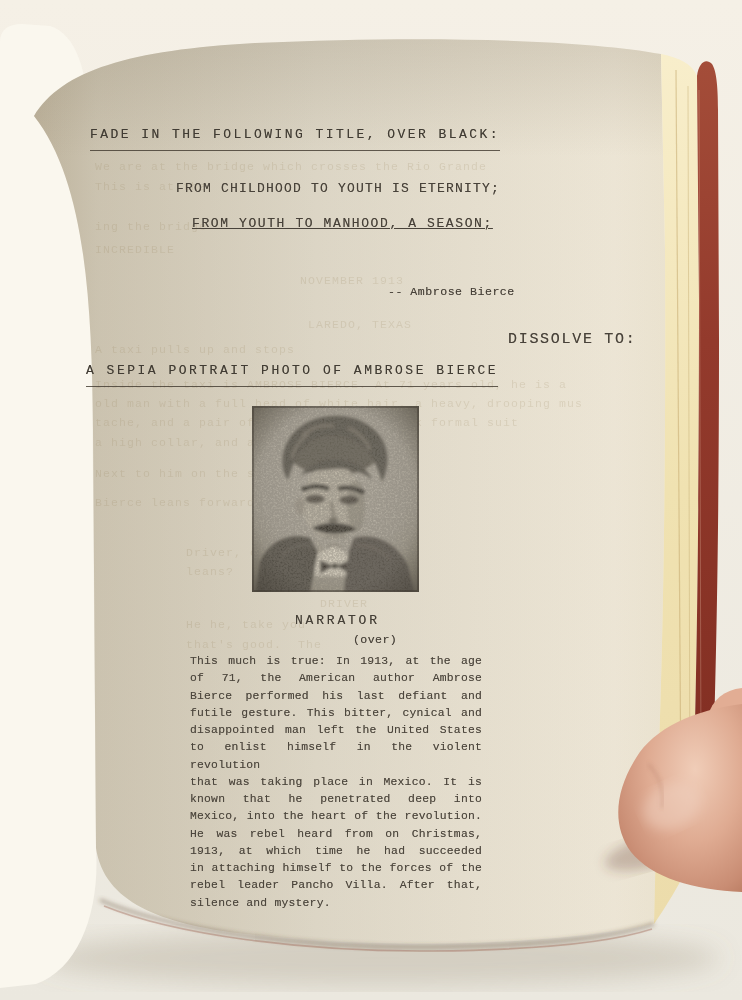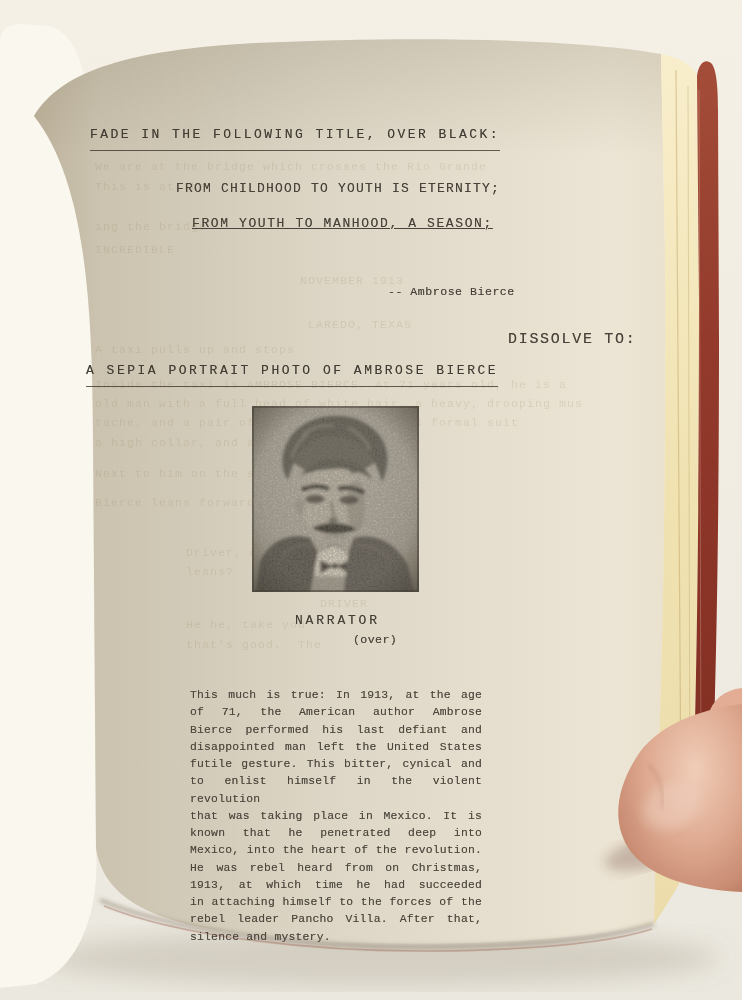--- a/index.html
+++ b/index.html
@@ -18,21 +18,21 @@
   .u{border-bottom:1.5px solid rgba(62,55,45,.8);padding-bottom:8px;}
   .slug{left:90px;top:127px;font-size:13px;letter-spacing:2.45px;color:#413c34;}
   .q1{left:176px;top:181px;font-size:13px;letter-spacing:1.2px;}
   .q2{left:192px;top:216px;font-size:13px;letter-spacing:1.6px;text-decoration:underline;}
   .q3{left:154px;top:250px;font-size:13px;letter-spacing:.85px;}
   .attr{left:388px;top:285px;font-size:11.6px;letter-spacing:.5px;}
   .trans{left:464px;top:331px;font-size:15px;letter-spacing:1.7px;margin-left:44px;}
   .shot{left:86px;top:363px;font-size:13px;letter-spacing:2.5px;color:#413c34;}
   .cue{left:295px;top:613px;font-size:13px;letter-spacing:2.8px;color:#443f37;}
   .paren{left:317px;top:633px;font-size:11.6px;letter-spacing:.4px;margin-left:36px;}
-  .narration{position:absolute;left:190px;top:653px;width:292px;margin-top:34px;}
+  .narration{position:absolute;left:190px;top:653px;width:292px;}
   .nline{width:292px;font-size:11.4px;line-height:17.25px;letter-spacing:.2px;
          color:#4c463d;text-align:justify;text-align-last:justify;
          text-shadow:0 0 .5px rgba(70,62,50,.5);}
   .nline.nlast{text-align-last:left;}
 </style>
 </head>
 <body>
 
 <div class="scene">
 
@@ -212,22 +212,22 @@
     <div class="t trans">DISSOLVE TO:</div>
     <div class="t shot u">A SEPIA PORTRAIT PHOTO OF AMBROSE BIERCE</div>
 
     <div class="t cue">NARRATOR</div>
     <div class="t paren">(over)</div>
 
     <div class="narration" id="narration">
         <div class="nline">This much is true:  In 1913, at the age</div>
         <div class="nline">of 71, the American author Ambrose</div>
         <div class="nline">Bierce performed his last defiant and</div>
+        <div class="nline">futile gesture.  This bitter, cynical and</div>
         <div class="nline">disappointed man left the United States</div>
-        <div class="nline">futile gesture.  This bitter, cynical and</div>
         <div class="nline">to enlist himself in the violent revolution</div>
         <div class="nline">that was taking place in Mexico.  It is</div>
         <div class="nline">known that he penetrated deep into</div>
         <div class="nline">Mexico, into the heart of the revolution.</div>
         <div class="nline">He was rebel heard from on Christmas,</div>
         <div class="nline">1913, at which time he had succeeded</div>
         <div class="nline">in attaching himself to the forces of the</div>
         <div class="nline">rebel leader Pancho Villa.  After that,</div>
         <div class="nline nlast">silence and mystery.</div>
       </div>

